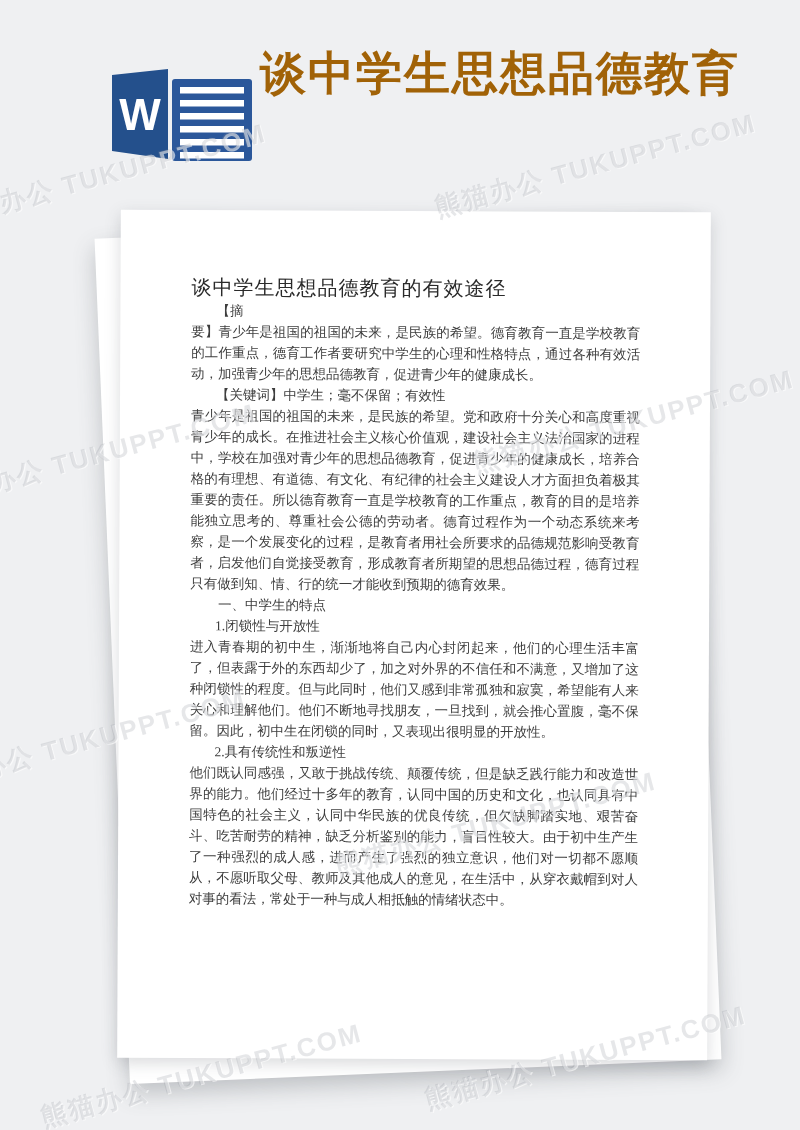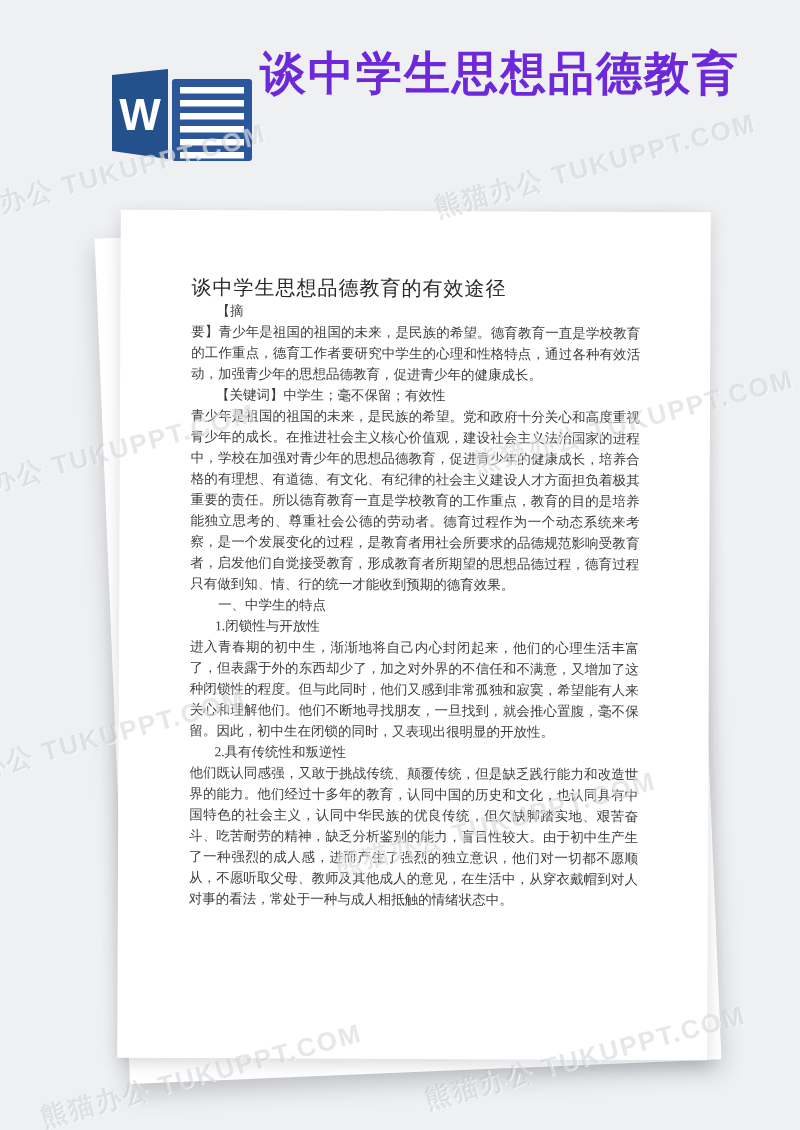--- a/index.html
+++ b/index.html
@@ -4,21 +4,21 @@
 <style>
   html,body{margin:0;padding:0;}
   body{width:800px;height:1130px;background:#eff0f2;font-family:"Liberation Serif","DejaVu Serif",serif;}
   .stage{position:relative;width:800px;height:1130px;overflow:hidden;background:#eff0f2;}
 
   
   .hdr{position:absolute;left:0;top:0;width:800px;height:200px;z-index:5;}
   .word-icon{position:absolute;left:112px;top:56px;}
   .hdr-title{position:absolute;left:260px;top:46px;width:520px;
              font-size:46px;line-height:55px;font-weight:bold;letter-spacing:2px;
-             color:#6d28d9;font-family:"Liberation Serif","DejaVu Serif",serif;}
+             color:#a16207;font-family:"Liberation Serif","DejaVu Serif",serif;}
   .hdr-title span{display:block;}
 
   
   .sheet-back{position:absolute;left:112px;top:226px;width:592px;height:846px;
               background:#ffffff;transform:rotate(-2.4deg);
               box-shadow:0 10px 22px rgba(80,86,94,0.30);z-index:8;}
   .sheet{position:absolute;left:119px;top:211px;width:590px;height:848px;
          background:#ffffff;transform:rotate(0.25deg);
          box-shadow:0 5px 16px rgba(80,86,94,0.22);z-index:10;overflow:hidden;}
 

